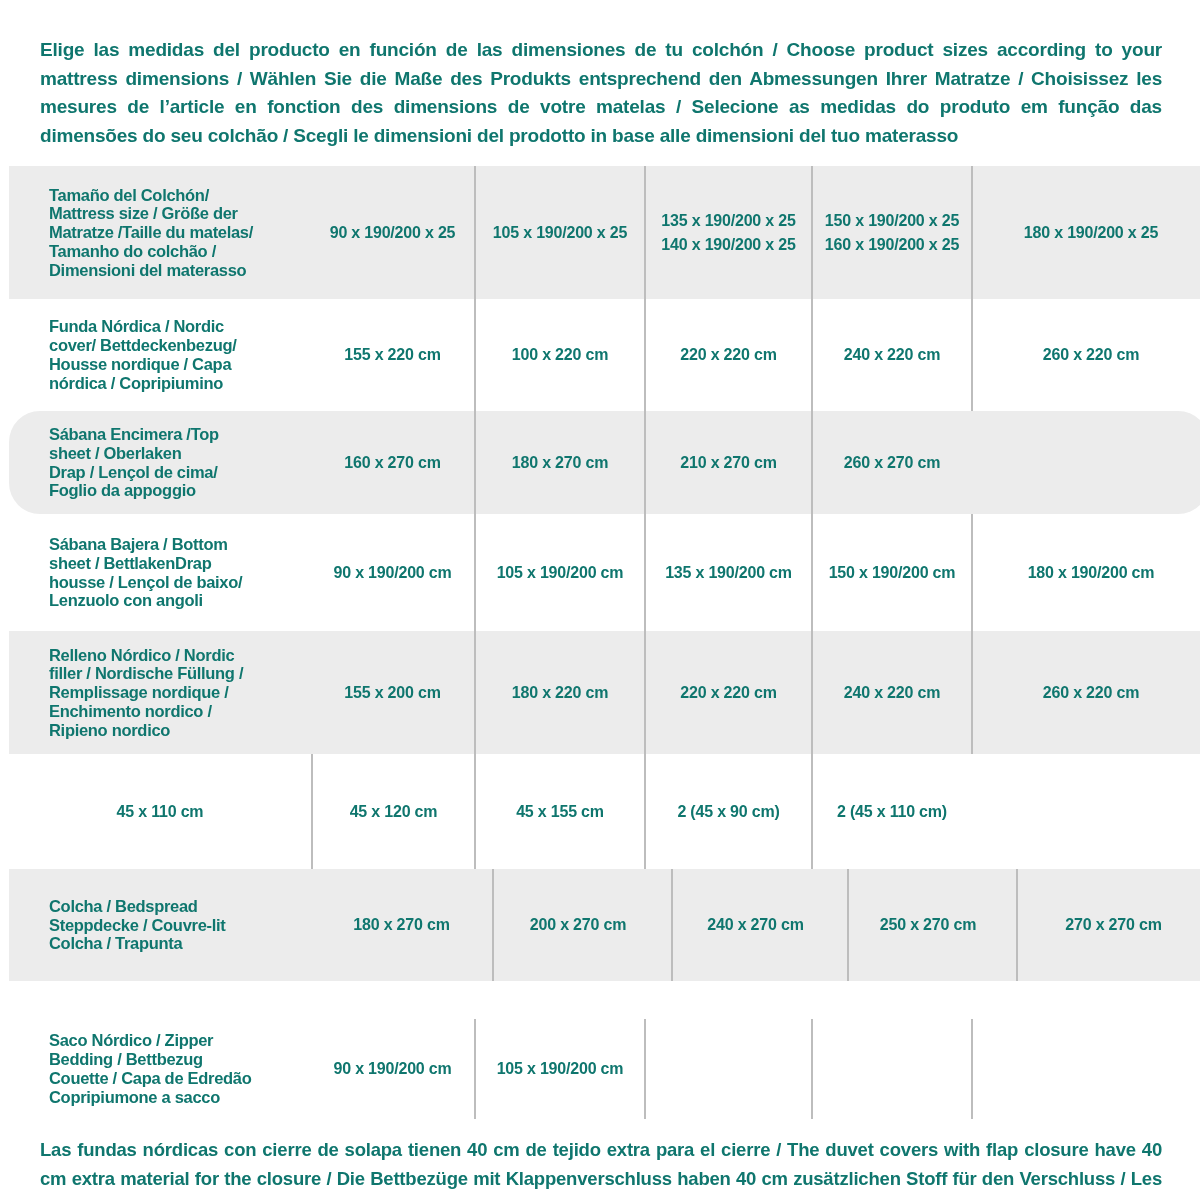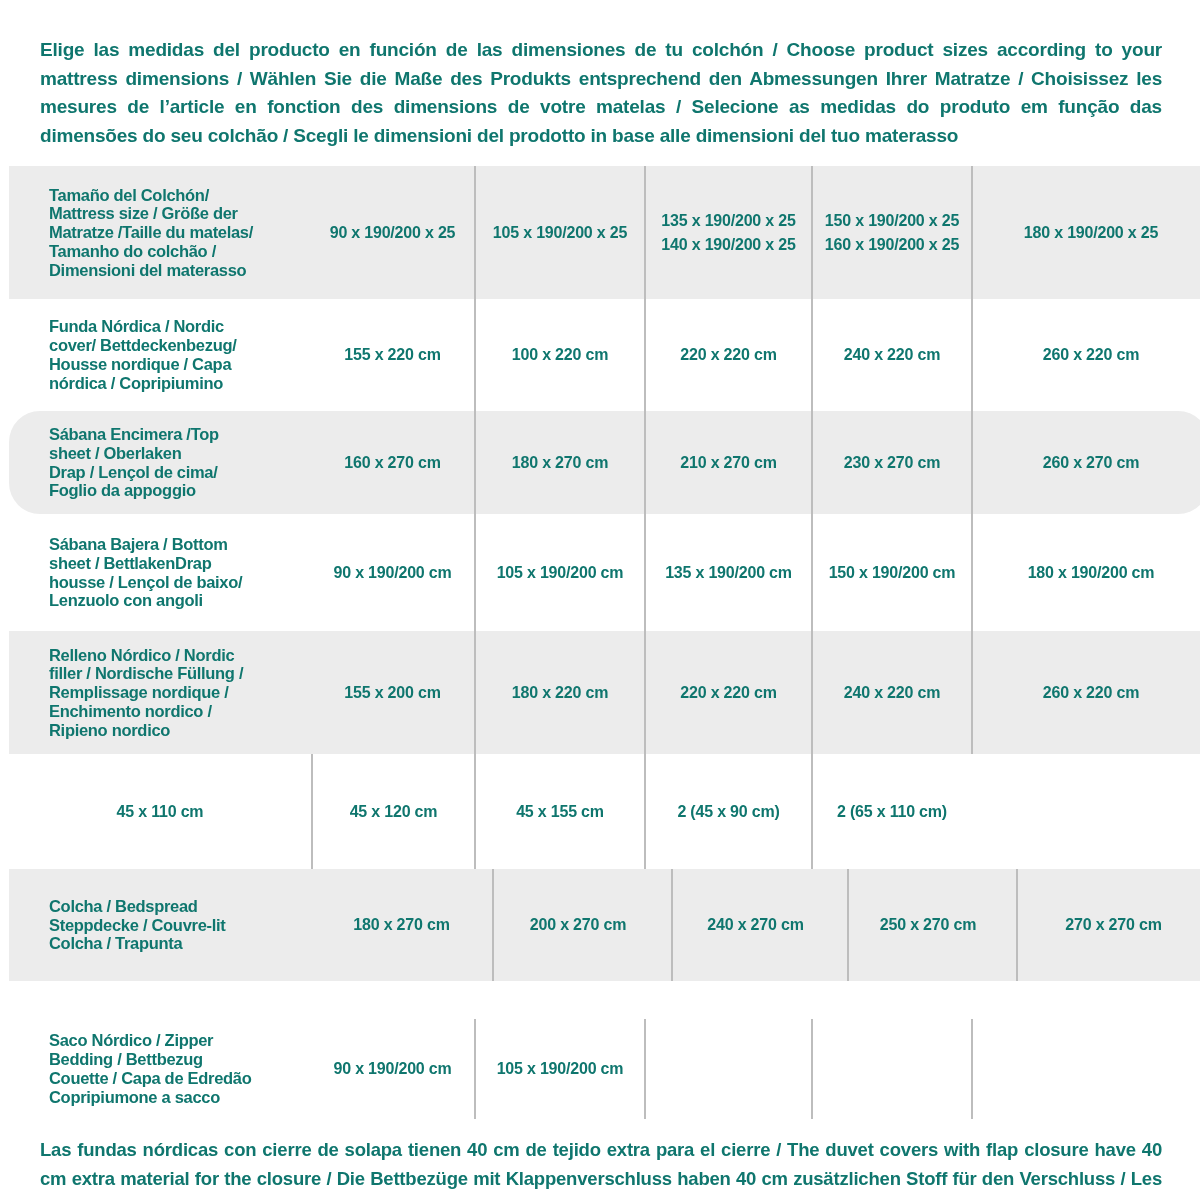--- a/index.html
+++ b/index.html
@@ -85,21 +85,20 @@
     </div>
 
     <div class="row shade">
       <div class="cell label">Sábana Encimera /Top
 sheet / Oberlaken
 Drap / Lençol de cima/
 Foglio da appoggio</div>
       <div class="cell val first">160 x 270 cm</div>
       <div class="cell val">180 x 270 cm</div>
       <div class="cell val">210 x 270 cm</div>
-      <div class="cell val">230 x 270 cm</div>
       <div class="cell val">260 x 270 cm</div>
     </div>
 
     <div class="row">
       <div class="cell label">Sábana Bajera / Bottom
 sheet / BettlakenDrap
 housse / Lençol de baixo/
 Lenzuolo con angoli</div>
       <div class="cell val first">90 x 190/200 cm</div>
       <div class="cell val">105 x 190/200 cm</div>
@@ -119,21 +118,21 @@
       <div class="cell val">220 x 220 cm</div>
       <div class="cell val">240 x 220 cm</div>
       <div class="cell val">260 x 220 cm</div>
     </div>
 
     <div class="row">
       <div class="cell val first">45 x 110 cm</div>
       <div class="cell val">45 x 120 cm</div>
       <div class="cell val">45 x 155 cm</div>
       <div class="cell val">2 (45 x 90 cm)</div>
-      <div class="cell val">2 (65 x 110 cm)</div>
+      <div class="cell val">2 (45 x 110 cm)</div>
     </div>
 
     <div class="row shade">
       <div class="cell label">Colcha / Bedspread
 Steppdecke / Couvre-lit
 Colcha / Trapunta</div>
       <div class="cell val first">180 x 270 cm</div>
       <div class="cell val">200 x 270 cm</div>
       <div class="cell val">240 x 270 cm</div>
       <div class="cell val">250 x 270 cm</div>

